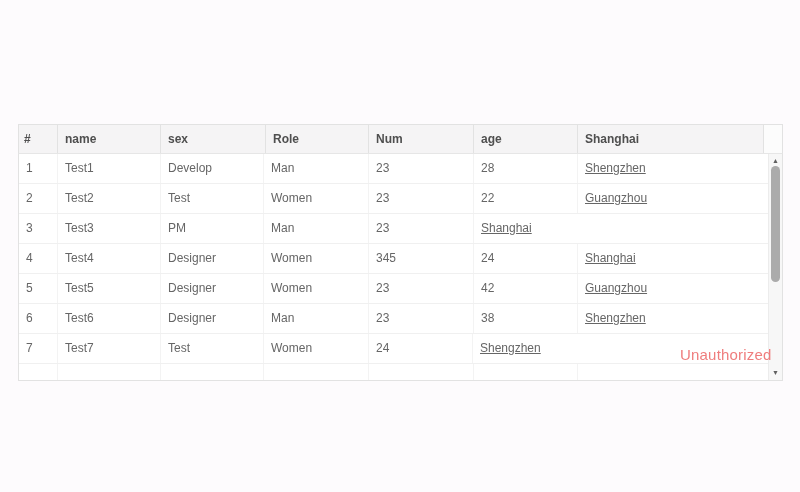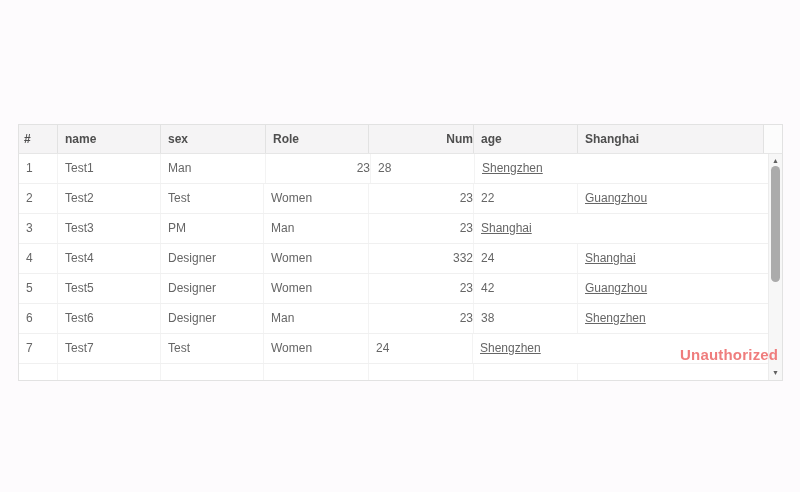--- a/index.html
+++ b/index.html
@@ -38,21 +38,21 @@
   .th-spacer {
     width: 18px;
     background: #fcfcfc;
     border-right: none;
   }
   
   .c0 { width: 39px;  padding-left: 5px; }
   .c1 { width: 103px; }
   .c2 { width: 103px; }
   .c3 { width: 105px; }
-  .c4 { width: 105px; text-align: right; }
+  .c4 { width: 105px; }
   .c5 { width: 104px; }
   .c6 { flex: 1; }
   
   .tbody {
     position: relative;
     height: 227px;
     background: #ffffff;
     border: 1px solid #e2e2e2;
     border-top: none;
     overflow: hidden;
@@ -105,21 +105,21 @@
     height: 116px;
     background: #ababab;
     border-radius: 5px;
   }
   
   .watermark {
     position: absolute;
     left: 680px;
     top: 346px;
     font-size: 15px;
-    font-weight: bold;
+    font-weight: normal;
     letter-spacing: 0.2px;
     white-space: nowrap;
   }
 </style>
 </head>
 <body>
 
 <div class="table-wrap">
 
   <div class="thead">
@@ -132,20 +132,21 @@
     <div class="th c6">Shanghai</div>
     <div class="th th-spacer"></div>
   </div>
 
   <div class="tbody">
     <div class="rows">
 
       <div class="tr">
         <div class="td c0">1</div>
         <div class="td c1">Test1</div>
+        <div class="td c2">Develop</div>
         <div class="td c3">Man</div>
         <div class="td c4">23</div>
         <div class="td c5">28</div>
         <div class="td c6">Shengzhen</div>
       </div>
 
       <div class="tr">
         <div class="td c0">2</div>
         <div class="td c1">Test2</div>
         <div class="td c2">Test</div>
@@ -162,21 +163,21 @@
         <div class="td c3">Man</div>
         <div class="td c4">23</div>
         <div class="td c6">Shanghai</div>
       </div>
 
       <div class="tr">
         <div class="td c0">4</div>
         <div class="td c1">Test4</div>
         <div class="td c2">Designer</div>
         <div class="td c3">Women</div>
-        <div class="td c4">332</div>
+        <div class="td c4">345</div>
         <div class="td c5">24</div>
         <div class="td c6">Shanghai</div>
       </div>
 
       <div class="tr">
         <div class="td c0">5</div>
         <div class="td c1">Test5</div>
         <div class="td c2">Designer</div>
         <div class="td c3">Women</div>
         <div class="td c4">23</div>

